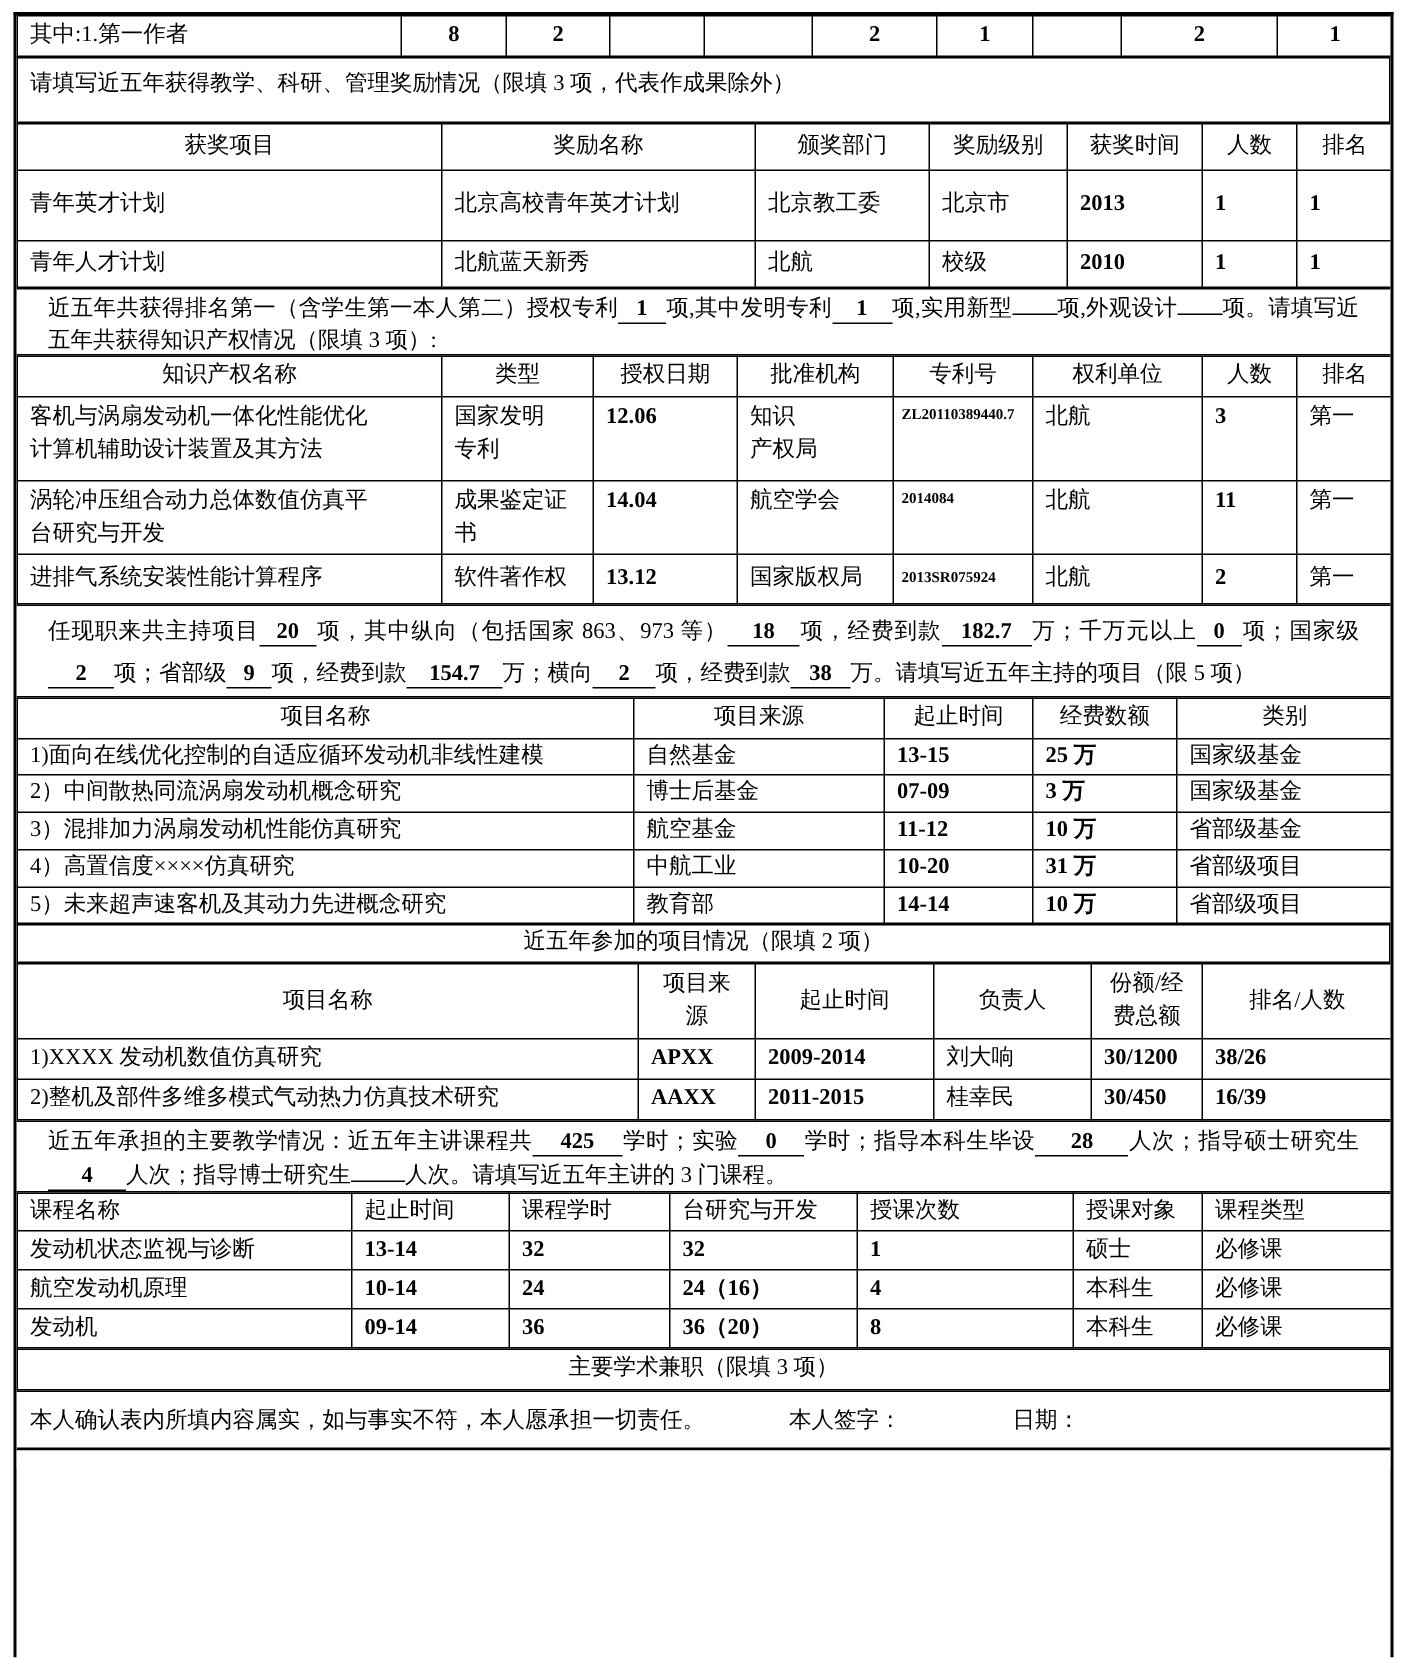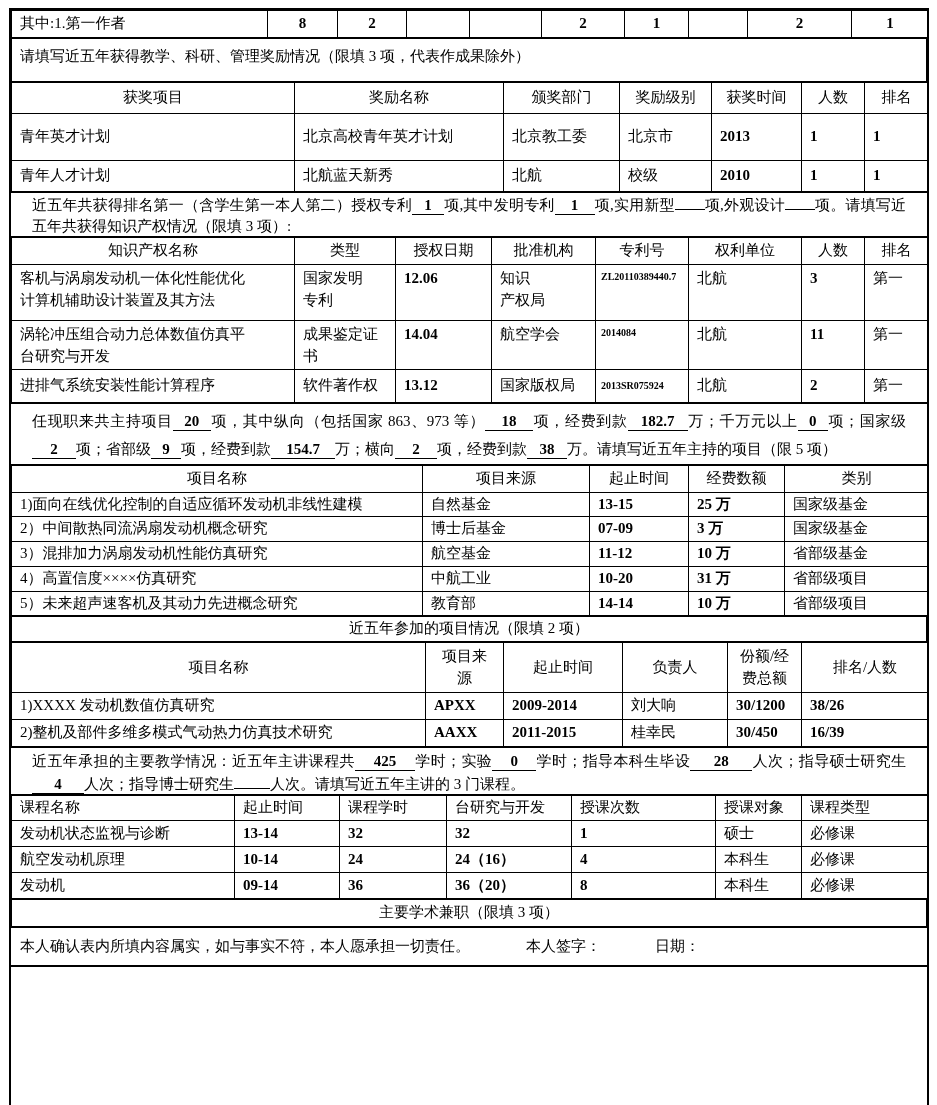--- a/index.html
+++ b/index.html
@@ -330,18 +330,18 @@
         <tr style="height:27px">
       <td class="c">主要学术兼职（限填 3 项）</td>
     </tr>
   </tbody>
     </table>
 
 
   <div id="confirm-row">
     <span>本人确认表内所填内容属实，如与事实不符，本人愿承担一切责任。</span>
     <span style="margin-left:56px">本人签字：</span>
-    <span style="margin-left:54px">日期：</span>
+    <span style="margin-left:74px">日期：</span>
   </div>
 
   <div id="sliver"></div>
 
 </div>
 
 </body></html>

